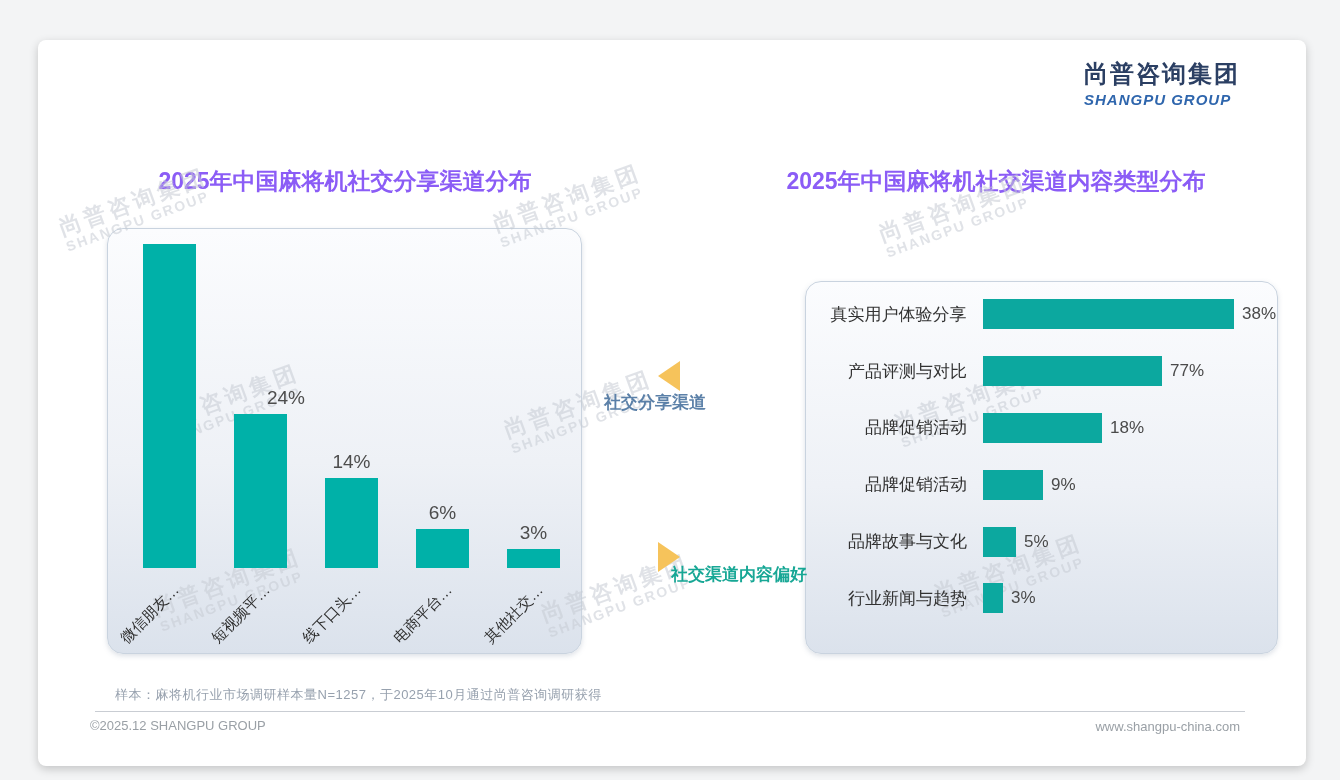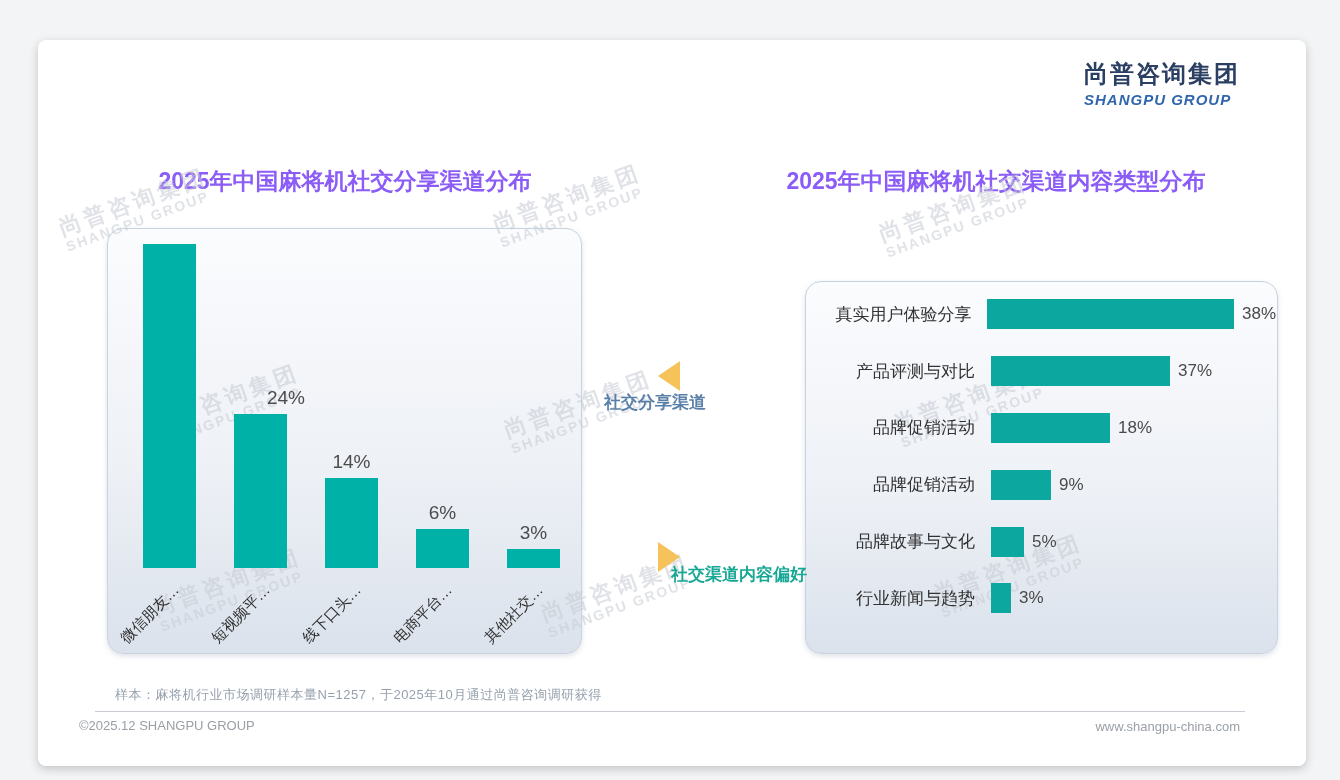--- a/index.html
+++ b/index.html
@@ -22,39 +22,39 @@
          box-shadow:0 2px 5px rgba(120,135,160,.25);}
   .panel.left{left:107px;top:228px;width:473px;height:424px;}
   .panel.right{left:805px;top:281px;width:471px;height:371px;}
   
   .vbar{position:absolute;width:53px;background:var(--teal);z-index:2;}
   .vbar-label{position:absolute;width:90px;text-align:center;font-size:19px;color:#4d4d4d;z-index:2;}
   .xlab{position:absolute;width:86px;text-align:right;font-size:15px;color:#2f2f2f;white-space:nowrap;
         transform:rotate(-45deg);transform-origin:100% 0;z-index:2;}
   
   .rows{position:absolute;left:805px;top:286px;width:471px;z-index:2;}
-  .hrow{display:flex;align-items:center;height:56.8px;margin-left:8px;}
+  .hrow{display:flex;align-items:center;height:56.8px;}
   .hrow .cat{width:162px;text-align:right;font-size:17px;color:#323232;margin-right:16px;white-space:nowrap;}
   .hrow .bar{height:30px;background:var(--tealR);}
   .hrow .val{margin-left:8px;font-size:17px;color:#4a4a4a;}
   
   .tri{position:absolute;width:0;height:0;z-index:3;}
   .tri.leftward{border-top:15px solid transparent;border-bottom:15px solid transparent;border-right:22px solid var(--amber);}
   .tri.rightward{border-top:15px solid transparent;border-bottom:15px solid transparent;border-left:22px solid var(--amber);}
   .ann{position:absolute;font-size:17px;font-weight:700;white-space:nowrap;z-index:3;}
   .ann.share{color:var(--blueLabel);}
   .ann.content{color:var(--tealLabel);}
   
   .wm{position:absolute;transform:rotate(-20deg);color:#c7ccd4;opacity:.55;z-index:1;pointer-events:none;line-height:1.1;}
   .wm .l1{font-size:22px;letter-spacing:4px;font-weight:700;}
   .wm .l2{font-size:14px;letter-spacing:2px;font-weight:700;}
   
   .sample-note{position:absolute;left:115px;top:686px;font-size:13px;color:#97a1ae;letter-spacing:.5px;}
   .divider{position:absolute;left:95px;top:711px;width:1150px;height:1px;background:#c9cdd3;}
-  .copyright{position:absolute;left:79px;top:718px;font-size:13px;color:#9aa0a6;}
+  .copyright{position:absolute;left:90px;top:718px;font-size:13px;color:#9aa0a6;}
   .website{position:absolute;left:995px;top:719px;width:245px;text-align:right;font-size:13px;color:#9aa0a6;}
 </style>
 </head>
 <body>
 
 <div class="stage">
   <div class="card"></div>
 
   <div id="watermarks">
       <div class="wm" style="left: 58px; top: 190px;">
@@ -123,21 +123,21 @@
   <div class="panel right"></div>
   <div class="rows" id="right-rows">
       <div class="hrow">
         <div class="cat">真实用户体验分享</div>
         <div class="bar" style="width: 252px;"></div>
         <div class="val">38%</div>
       </div>
       <div class="hrow">
         <div class="cat">产品评测与对比</div>
         <div class="bar" style="width: 179px;"></div>
-        <div class="val">37%</div>
+        <div class="val">77%</div>
       </div>
       <div class="hrow">
         <div class="cat">品牌促销活动</div>
         <div class="bar" style="width: 119px;"></div>
         <div class="val">18%</div>
       </div>
       <div class="hrow">
         <div class="cat">品牌促销活动</div>
         <div class="bar" style="width: 60px;"></div>
         <div class="val">9%</div>

